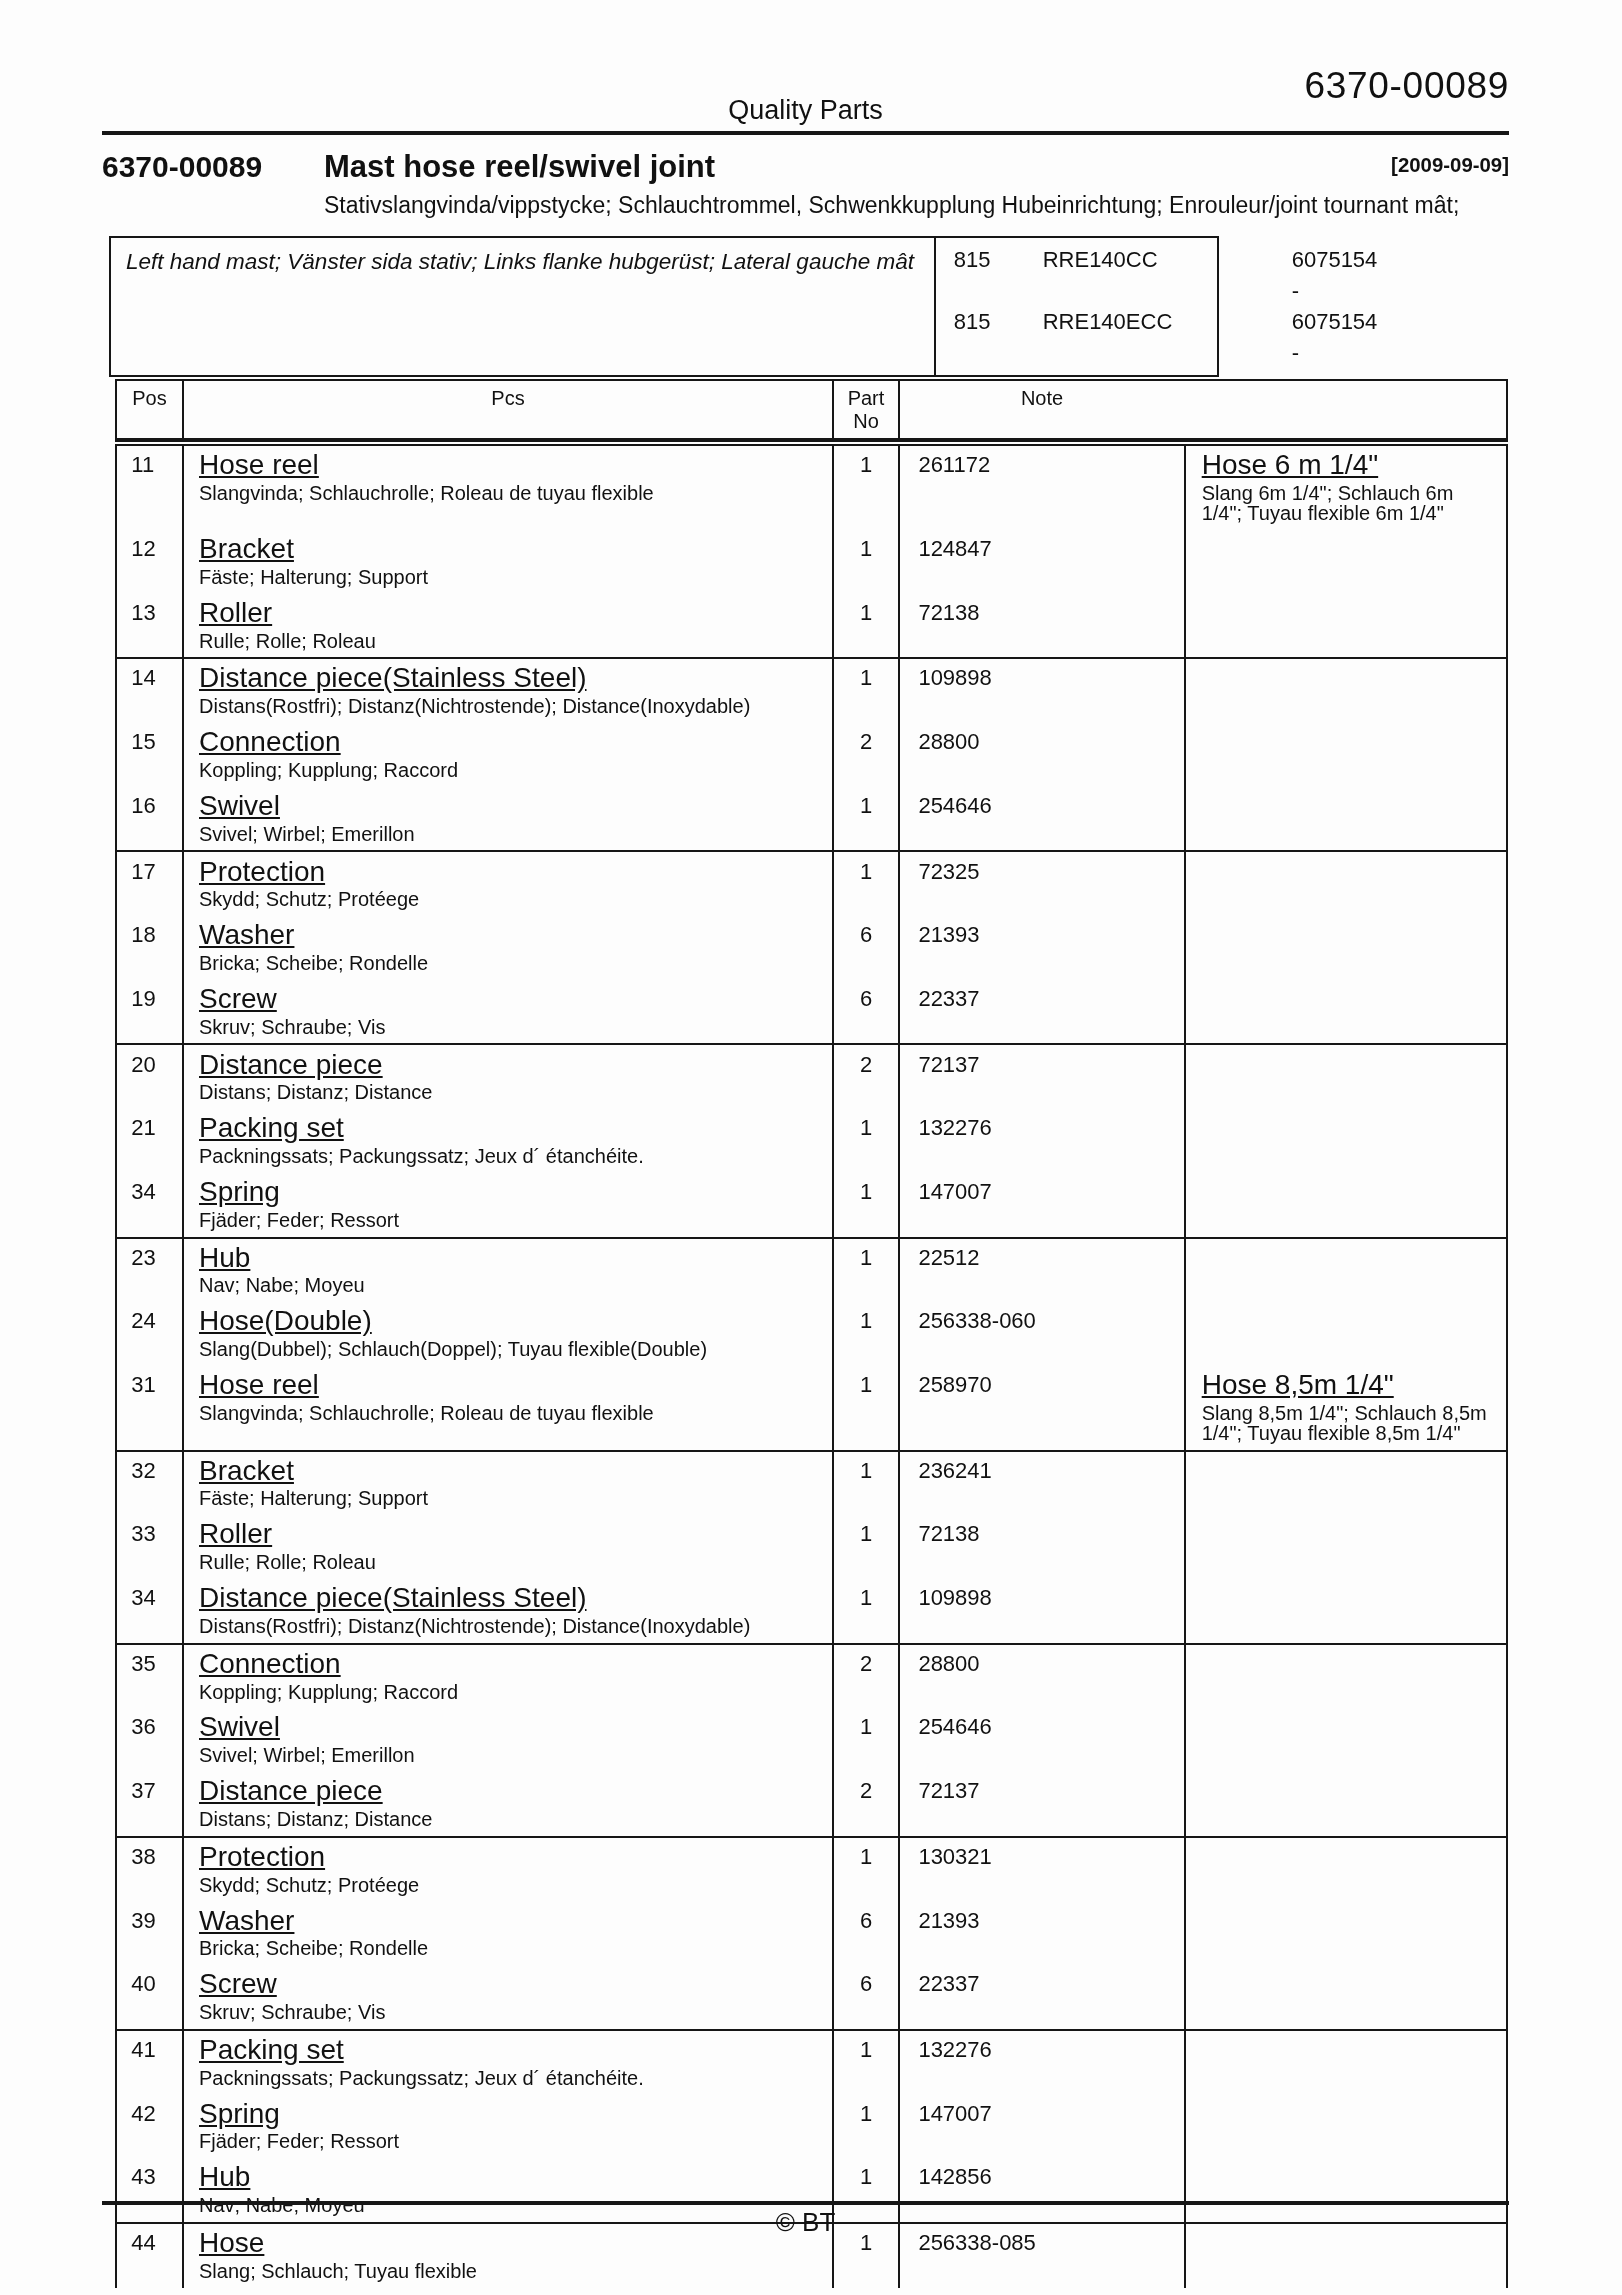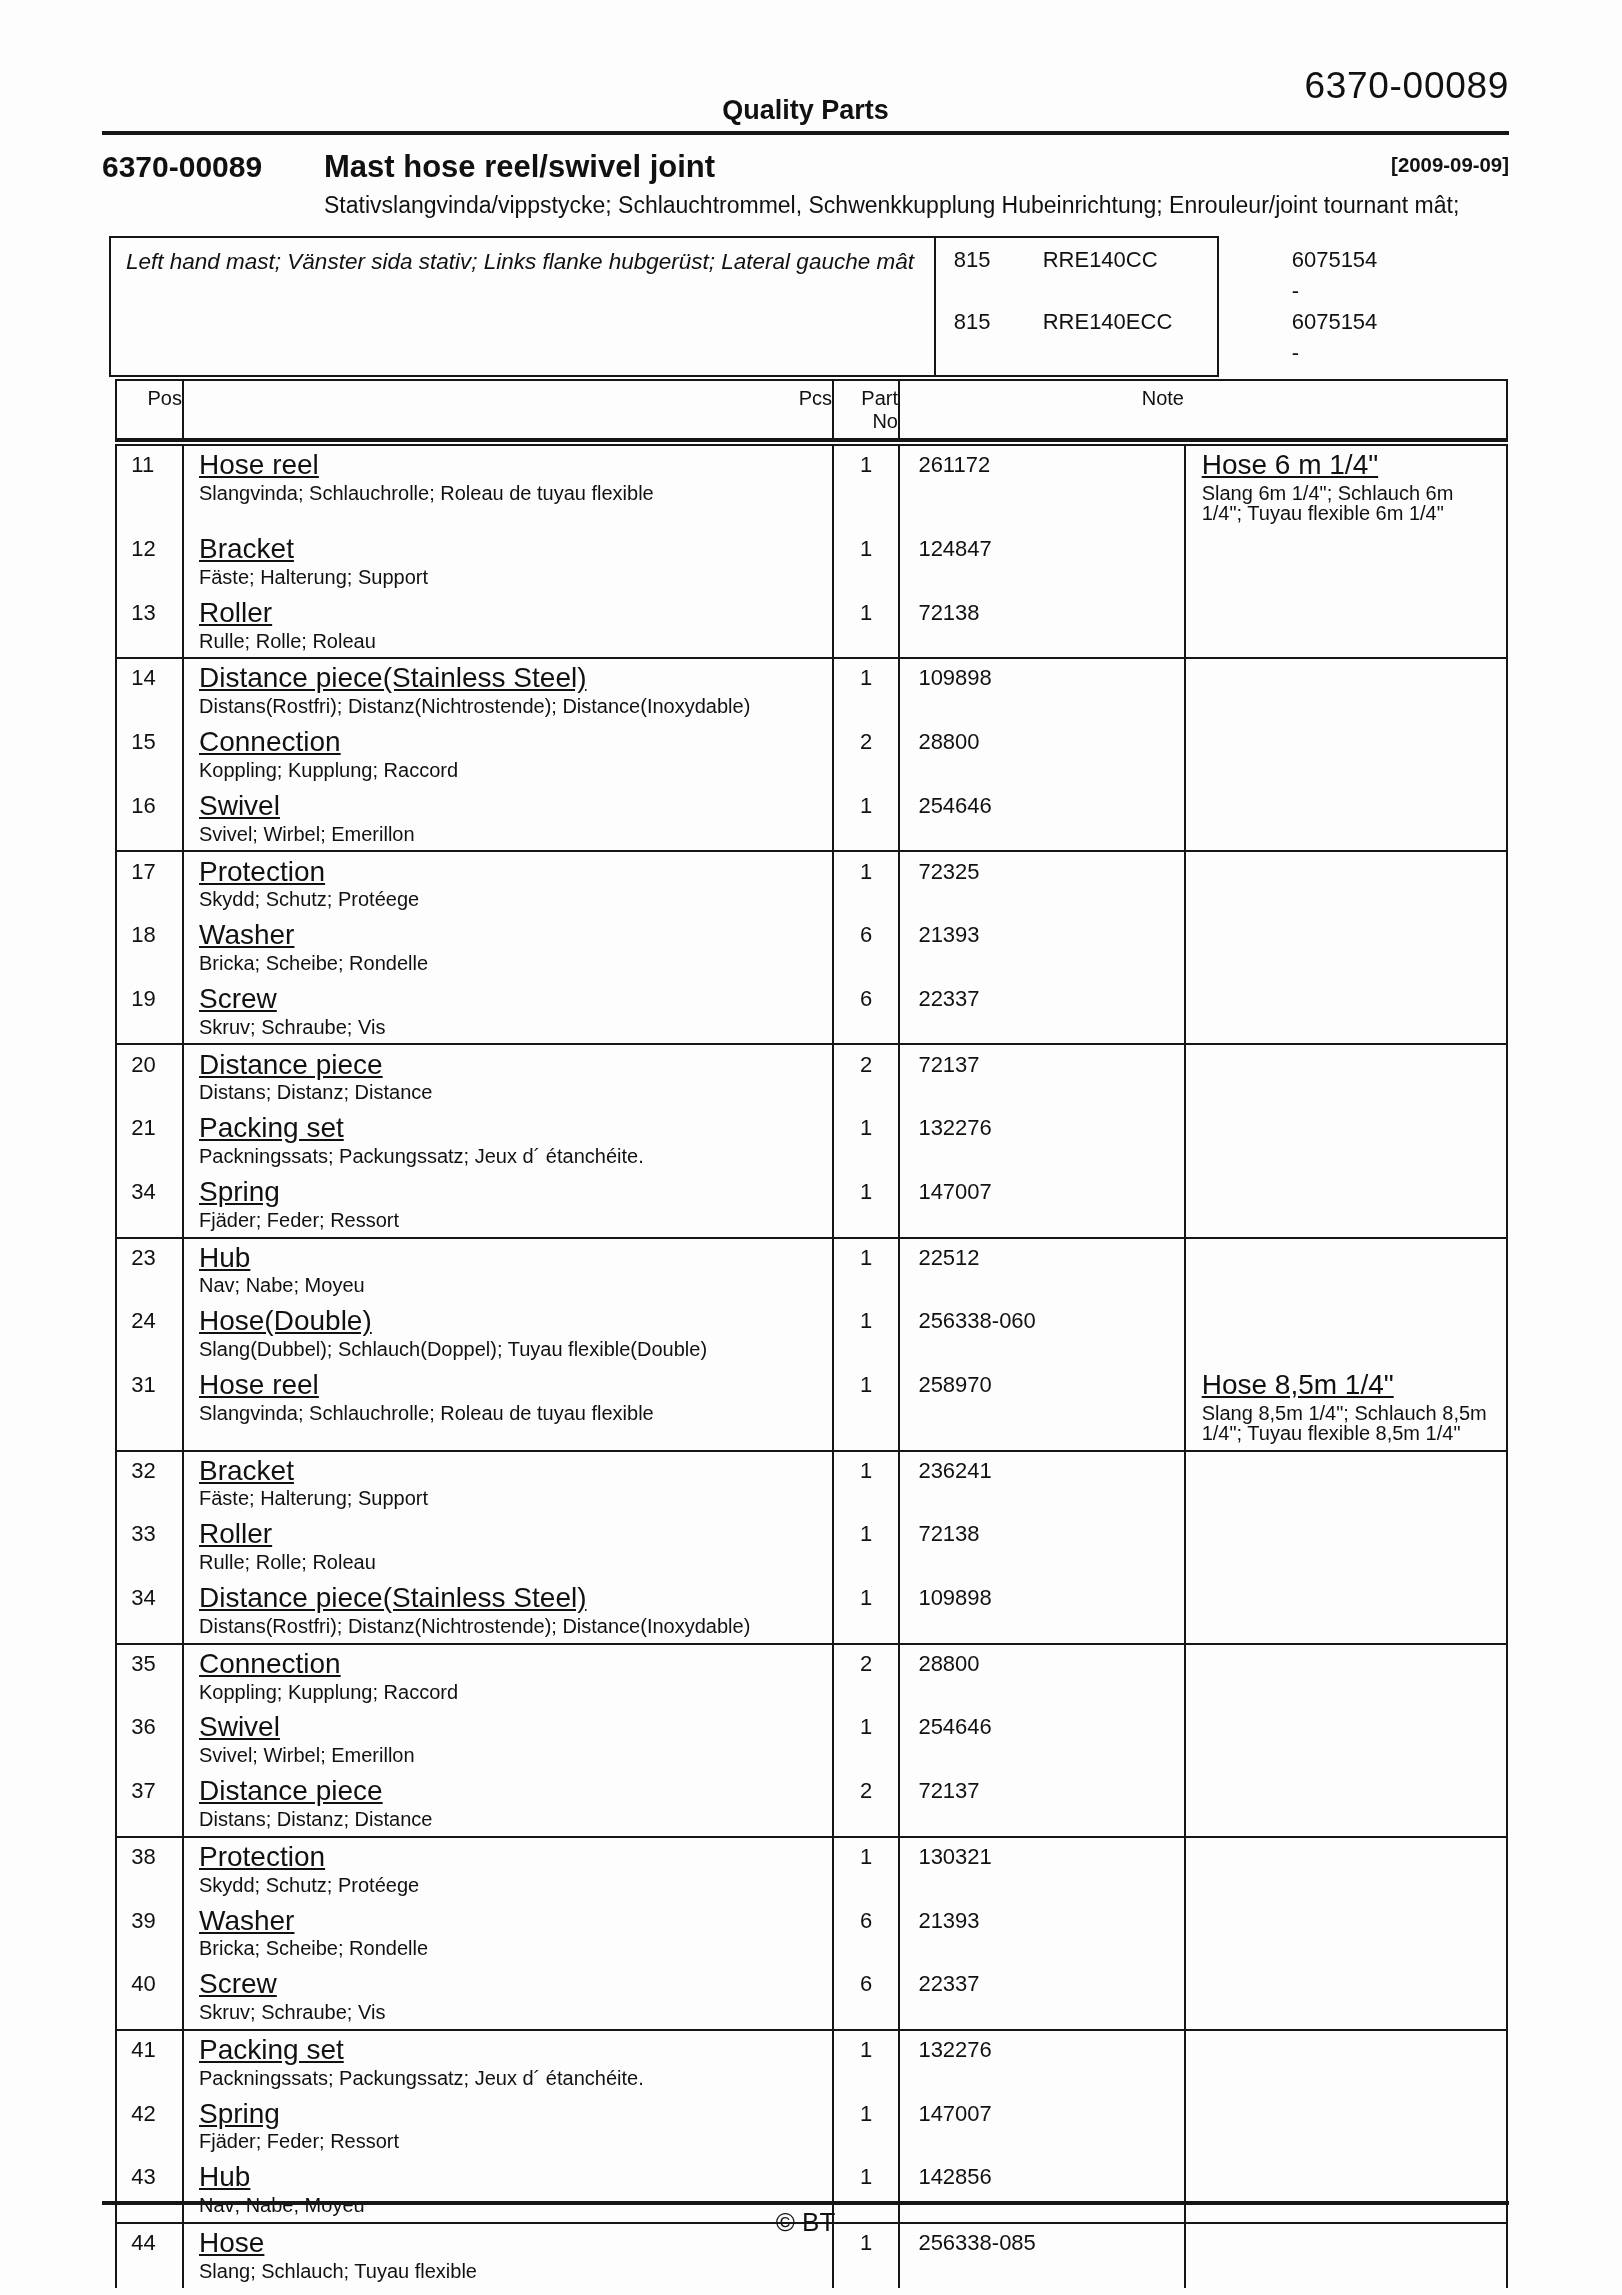--- a/index.html
+++ b/index.html
@@ -8,21 +8,21 @@
     position:relative; width:1622px; height:2295px;
     background:#fdfdfd; color:#111;
     font-family:"Liberation Sans", sans-serif;
     overflow:hidden;
   }
   .content { position:absolute; left:102px; top:0; width:1407px; }
 
   
   .masthead { position:relative; height:135px; border-bottom:4.8px solid #161616; }
   .qp { position:absolute; left:0; right:0; bottom:5.5px; text-align:center;
-        font-size:27px; font-weight:bold; }
+        font-size:27px; font-weight:normal; }
   .docnum { position:absolute; right:0; bottom:24.5px; font-size:37px; font-weight:normal;
             letter-spacing:0.7px; }
 
   
   .title-row { position:relative; display:flex; margin-top:13.6px; }
   .title-code { width:222px; font-size:30px; font-weight:bold; padding-top:1.4px; }
   .title-main { flex:1; }
   .title-name { font-size:31px; font-weight:bold; line-height:35px; }
   .title-sub { font-size:23px; line-height:31px; margin-top:6.8px; padding-right:2.7px; }
   .title-date { position:absolute; right:0; top:5.5px; font-size:20.4px; font-weight:bold; }
@@ -32,21 +32,21 @@
              border:2.7px solid #161616; display:grid; grid-template-columns:823px 1fr; }
   .info-desc { padding:8.2px 16.4px 9.5px 15px; font-style:italic; font-size:22.5px; line-height:30px; }
   .info-models { border-left:2px solid #161616; padding:5.5px 0 6.8px 17.7px; }
   .model-line { display:grid; grid-template-columns:65px 225px 1fr; font-size:22px; line-height:31px;gap:24px; }
 
   
   .ptable { margin-left:13px; width:1393px; }
   .thead { margin-top:2px; border-top:2px solid #161616; border-bottom:4.8px solid #161616;
            border-left:2px solid #161616; border-right:2px solid #161616;
            display:grid; grid-template-columns:65px 650px 66px 286px 1fr; }
-  .thead .hcell { text-align:right; font-size:20px; padding:6.1px 0 5.5px; }
+  .thead .hcell { text-align:center; font-size:20px; padding:6.1px 0 5.5px; }
   .thead .hcell + .hcell { border-left:2px solid #161616; }
 
   .tbody { margin-top:2px; border-top:2px solid #161616;
            border-left:2px solid #161616; border-right:2px solid #161616; }
   .group { border-bottom:2.7px solid #161616; }
   .group:last-child { border-bottom:none; }
   .row { display:grid; grid-template-columns:65px 650px 66px 286px 1fr; }
   .c { font-size:22px; line-height:26px; }
   .c-pos  { padding:6.1px 0 0 14.3px; }
   .c-desc { padding:6.1px 12.3px 6.8px 15px; border-left:2px solid #161616; }

